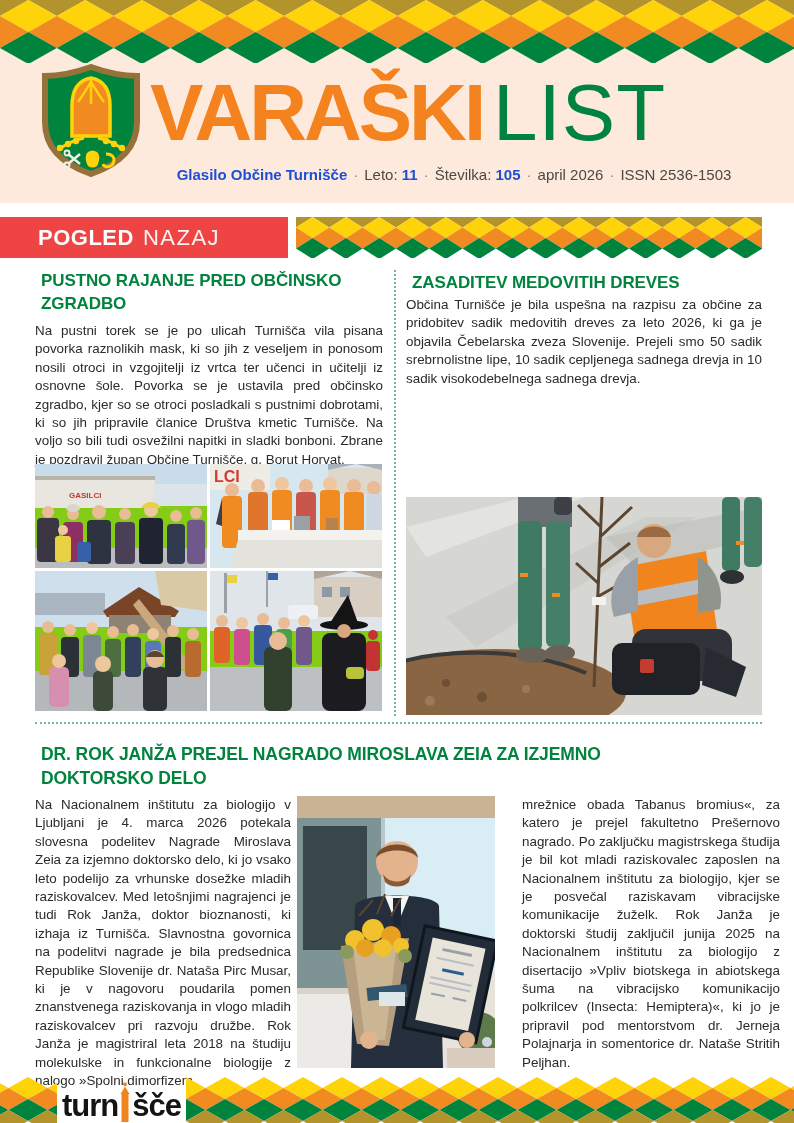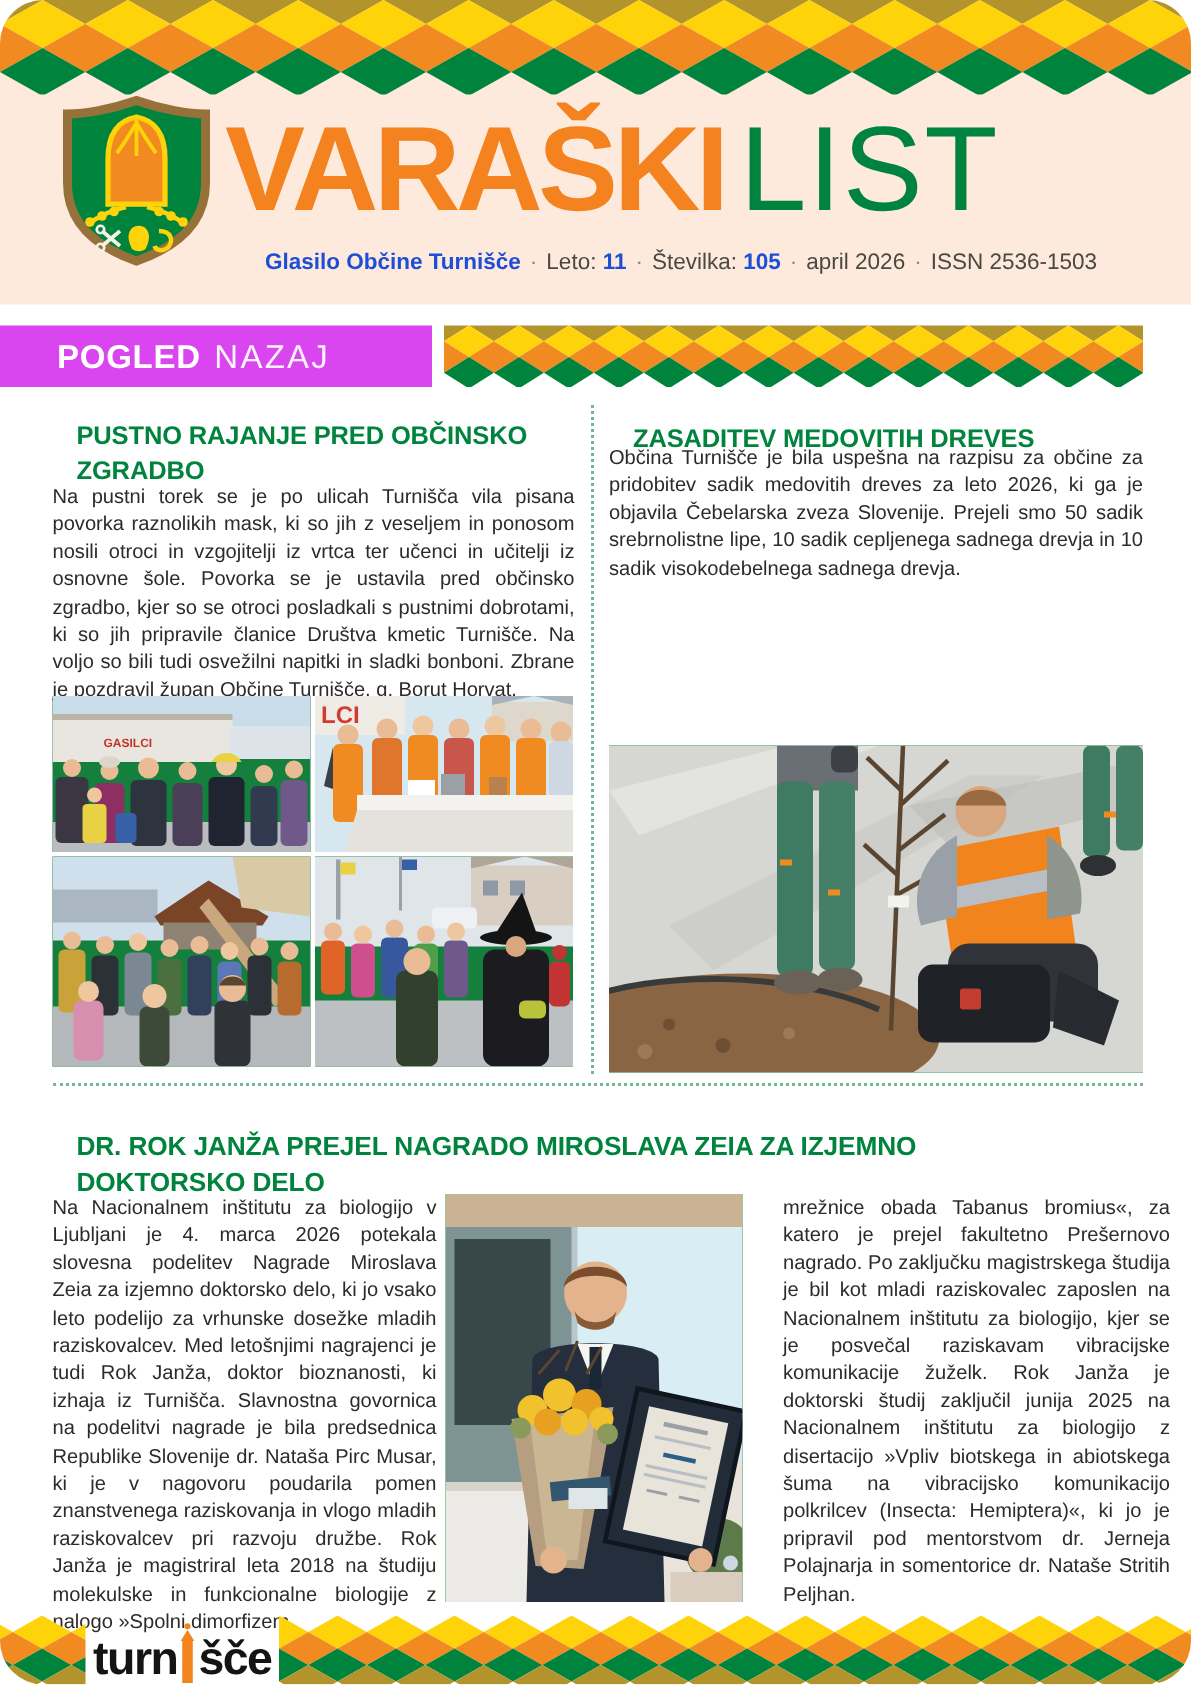--- a/index.html
+++ b/index.html
@@ -1,46 +1,46 @@
 <!DOCTYPE html>
 <html><head>
 <meta charset="utf-8">
 <style>
   html,body{margin:0;padding:0;}
   body{font-family:"Liberation Sans", sans-serif; background:#ffffff;}
-  .page{position:relative;width:794px;height:1123px;background:#ffffff;overflow:hidden;border-radius:29px;}
+  .page{position:relative;width:794px;height:1123px;background:#ffffff;overflow:hidden;}
 
   
   .masthead{position:absolute;top:0;left:0;width:794px;height:203px;background:#fdeadc;}
   .diamond-strip{position:absolute;display:block;}
   .strip-top{top:0;left:0;width:794px;height:63px;}
   .crest{position:absolute;left:38px;top:64px;width:106px;height:114px;}
   .title-block{position:absolute;left:150px;top:70px;width:640px;height:86px;white-space:nowrap;}
   .title-primary{font-size:80px;font-weight:bold;color:#f4831f;letter-spacing:-3px;line-height:86px;}
   .title-secondary{font-size:80px;font-weight:normal;color:#00833e;letter-spacing:1px;line-height:86px;margin-left:10px;}
   .subtitle{position:absolute;left:140px;top:166px;width:628px;text-align:center;font-size:15px;color:#4b4742;white-space:nowrap;}
   .subtitle b{color:#1d4ed8;}
   .subtitle .sep{color:#8a857e;padding:0 6px;}
 
   
-  .section-bar{position:absolute;left:0;top:217px;width:288px;height:41px;background:#d946ef;color:#ffffff;
+  .section-bar{position:absolute;left:0;top:217px;width:288px;height:41px;background:#ef4444;color:#ffffff;
     font-size:22px;line-height:41px;padding-left:38px;box-sizing:border-box;letter-spacing:0.5px;white-space:nowrap;}
   .section-bar .bold{font-weight:bold;}
   .section-bar .light{font-weight:normal;opacity:0.93;margin-left:9px;letter-spacing:1.5px;}
   .strip-mid{top:217px;left:296px;width:466px;height:41px;}
 
   
-  .headline{position:absolute;color:#00843d;font-weight:bold;font-size:17px;line-height:1.35;letter-spacing:-0.1px;margin:16px;}
+  .headline{position:absolute;color:#00843d;font-weight:bold;font-size:17px;line-height:1.35;letter-spacing:-0.1px;margin:6px;}
   .bodytext{font-size:13.4px;line-height:18.4px;color:#2d2a27;text-align:justify;margin:0 0 12px 0;}
   .col-left-body{position:absolute;left:35px;top:322px;width:348px;}
   .col-right-body{position:absolute;left:406px;top:296px;width:356px;}
 
   .photo-grid{position:absolute;left:35px;top:464px;width:348px;height:250px;
     display:grid;grid-template-columns:172px 172px;grid-template-rows:104px 140px;gap:3px;}
-  .photo{overflow:hidden;background:#15803d;}
+  .photo{overflow:hidden;background:#84cc16;}
   .photo svg{display:block;width:100%;height:100%;}
   .photo-trees{position:absolute;left:406px;top:497px;width:356px;height:218px;}
   .photo-award{position:absolute;left:297px;top:796px;width:198px;height:272px;}
 
   .divider-v{position:absolute;left:394px;top:270px;height:446px;width:0;border-left:2px dotted #6fba93;}
   .divider-h{position:absolute;left:35px;top:722px;width:727px;height:0;border-top:2px dotted #6fba93;}
 
   .award-heading{left:35px;top:737px;width:645px;font-size:17.5px;}
   .award-col1{position:absolute;left:35px;top:796px;width:256px;}
   .award-col2{position:absolute;left:504px;top:796px;width:258px;margin-left:18px;}

